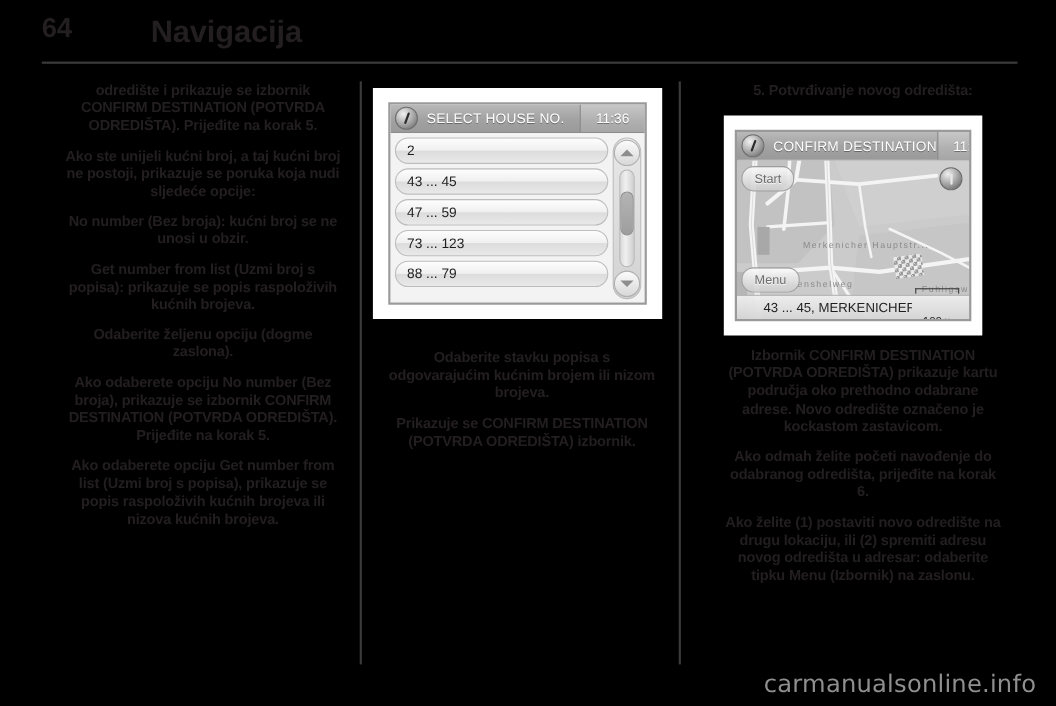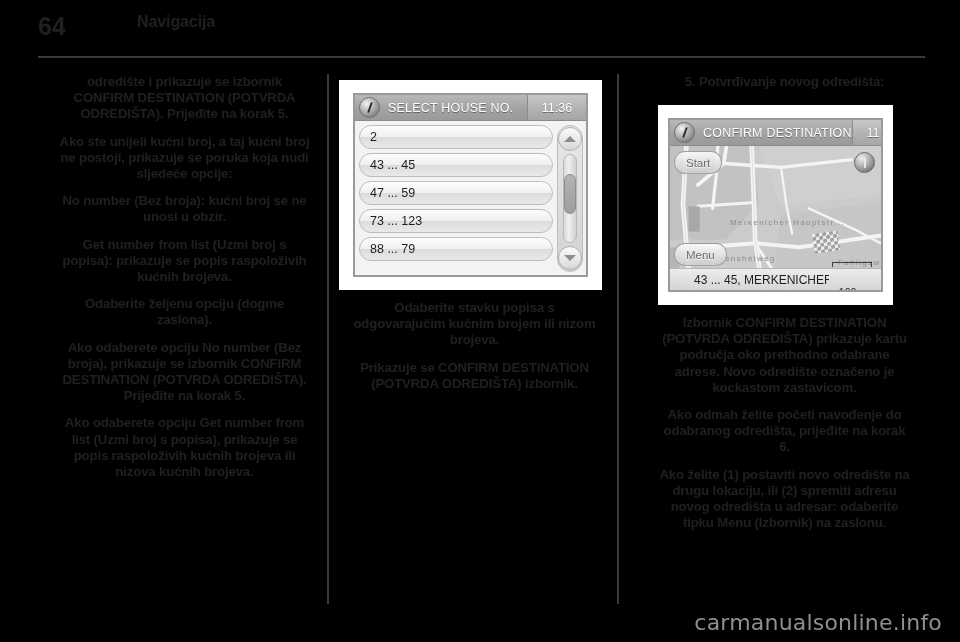--- a/index.html
+++ b/index.html
@@ -36,21 +36,21 @@
     top: 0;
     font-size: 25px;
     font-weight: bold;
     color: #231f20;
     letter-spacing: -0.2px;
   }
   .header-title {
     position: absolute;
     left: 99px;
     top: 1px;
-    font-size: 16px;
+    font-size: 28px;
     font-weight: bold;
     color: #231f20;
     letter-spacing: -0.1px;
     text-align: right;
   }
   .header-rule {
     position: absolute;
     left: 38px;
     top: 56px;
     width: 887px;
@@ -425,21 +425,21 @@
             <div class="scroll-thumb"></div>
           </div>
           <div class="scroll-btn">
               <div class="chev down"></div>
             </div>
         </div>
       </div>
     </div>
   </div>
 
-  <div class="column c2" style="top:300px;">
+  <div class="column c2" style="top:317px;">
     <p>Odaberite stavku popisa s odgovarajućim kućnim brojem ili nizom brojeva.</p>
     <p>Prikazuje se CONFIRM DESTINATION (POTVRDA ODREDIŠTA) izbornik.</p>
   </div>
 
   <div class="column c3">
     <p class="step-head">5. Potvrđivanje novog odredišta:</p>
   </div>
 
   <div class="figure fig-map">
     <div class="device">

